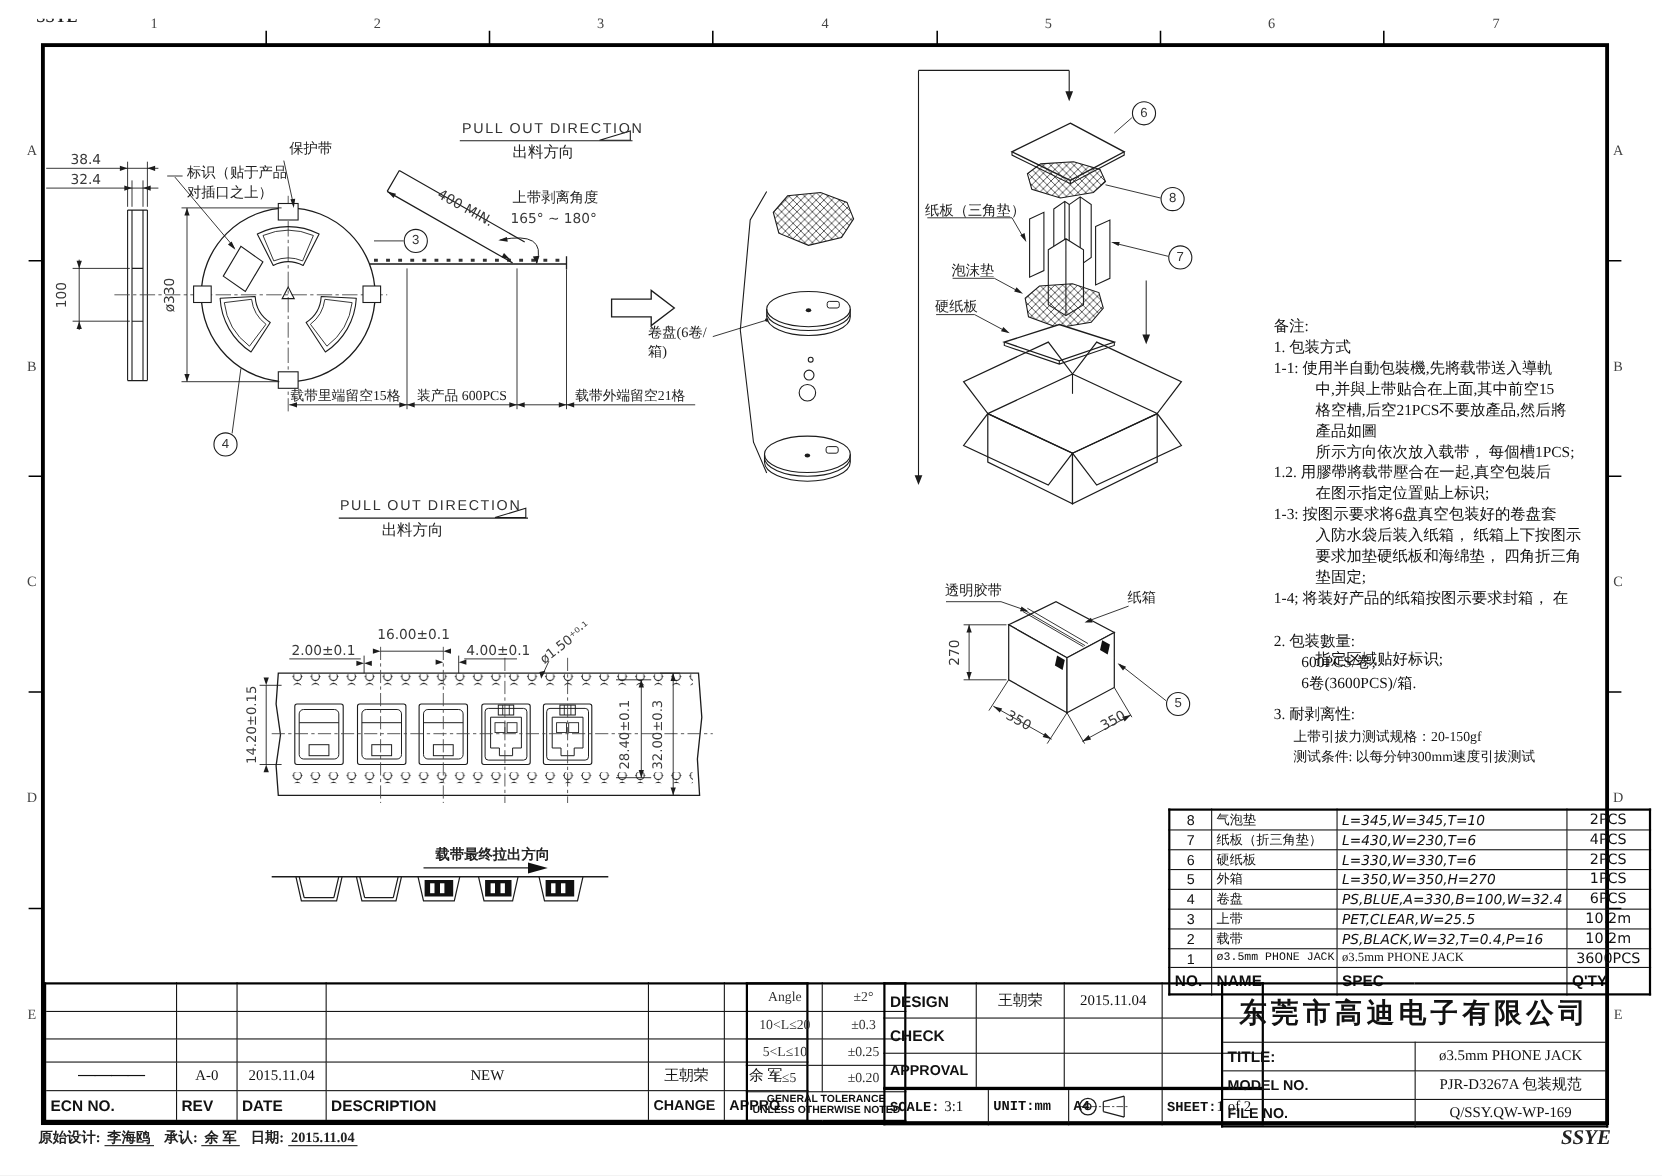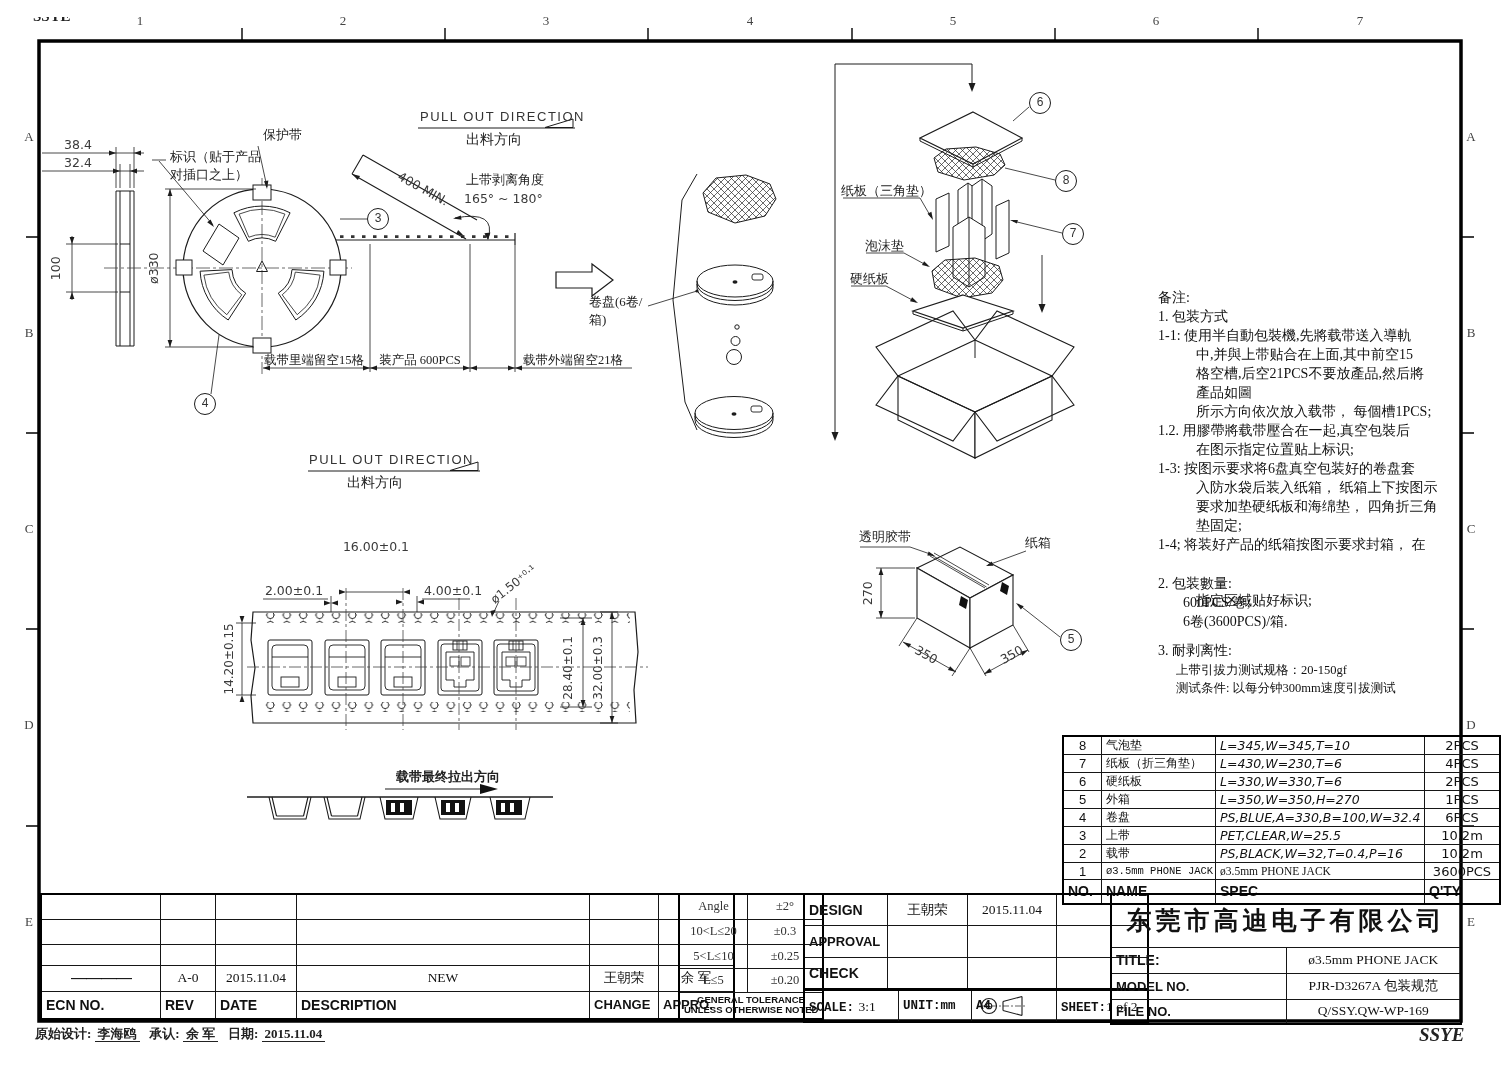--- a/index.html
+++ b/index.html
@@ -394,21 +394,21 @@
 <div class="lbl note" style="left:1158px;top:576px;">2. 包装數量:</div>
 <div class="lbl note" style="left:1183px;top:595px;">600PCS/卷;</div>
 <div class="lbl note" style="left:1183px;top:614px;">6卷(3600PCS)/箱.</div>
 <div class="lbl note" style="left:1158px;top:643px;">3. 耐剥离性:</div>
 <div class="lbl note small" style="left:1176px;top:663px;">上带引拔力测试规格：20-150gf</div>
 <div class="lbl note small" style="left:1176px;top:681px;">测试条件: 以每分钟300mm速度引拔测试</div>
 
 <div class="lbl" style="left:309px;top:453px;letter-spacing:1.5px;color:#333;">PULL OUT DIRECTION</div>
 <div class="lbl cjk" style="left:347px;top:475px;font-size:14px;">出料方向</div>
 <div class="lbl dim ctr" style="left:261px;top:584px;width:66px;">2.00±0.1</div>
-<div class="lbl dim ctr" style="left:341px;top:540px;width:70px;">16.00±0.1</div>
+<div class="lbl dim ctr" style="left:341px;top:570px;width:70px;">16.00±0.1</div>
 <div class="lbl dim ctr" style="left:420px;top:584px;width:66px;">4.00±0.1</div>
 <div class="lbl dim ctr" style="left:486px;top:578px;width:56px;transform:rotate(-38deg);font-size:12px;">ø1.50⁺⁰·¹</div>
 <div class="lbl dim ctr rot90" style="left:192px;top:652px;width:76px;font-size:12px;">14.20±0.15</div>
 <div class="lbl dim ctr rot90" style="left:533px;top:661px;width:72px;font-size:12px;">28.40±0.1</div>
 <div class="lbl dim ctr rot90" style="left:563px;top:661px;width:72px;font-size:12px;">32.00±0.3</div>
 
 <div class="lbl cjk" style="left:396px;top:770px;font-weight:600;">载带最终拉出方向</div>
 
 <table class="tb ob" style="left:1062px;top:735px;width:400px;">
   <tbody>
@@ -543,27 +543,27 @@
 
 <table class="tb ob" style="left:803px;top:893px;width:307px;">
   <tbody>
         <tr style="height:31px;">
     <td class="blab" style="width:74px;">DESIGN</td>
     <td class="ctr serf" style="width:71px;">王朝荣</td>
     <td class="ctr serf" style="width:80px;">2015.11.04</td>
     <td style="width:82px;"></td>
   </tr>
   <tr style="height:32px;">
+    <td class="blab">CHECK</td>
+    <td></td>
+    <td></td>
+    <td></td>
+  </tr>
+  <tr style="height:32px;">
     <td class="blab" style="font-size:13px;">APPROVAL</td>
-    <td></td>
-    <td></td>
-    <td></td>
-  </tr>
-  <tr style="height:32px;">
-    <td class="blab">CHECK</td>
     <td></td>
     <td></td>
     <td></td>
   </tr>
 </tbody>
     </table>
 <table class="tb ob" style="left:803px;top:989px;width:307px;">
   <tbody>
         <tr style="height:32px;">
     <td style="width:85px;"><span class="bsm">SCALE:</span> <span class="serf">3:1</span></td>

